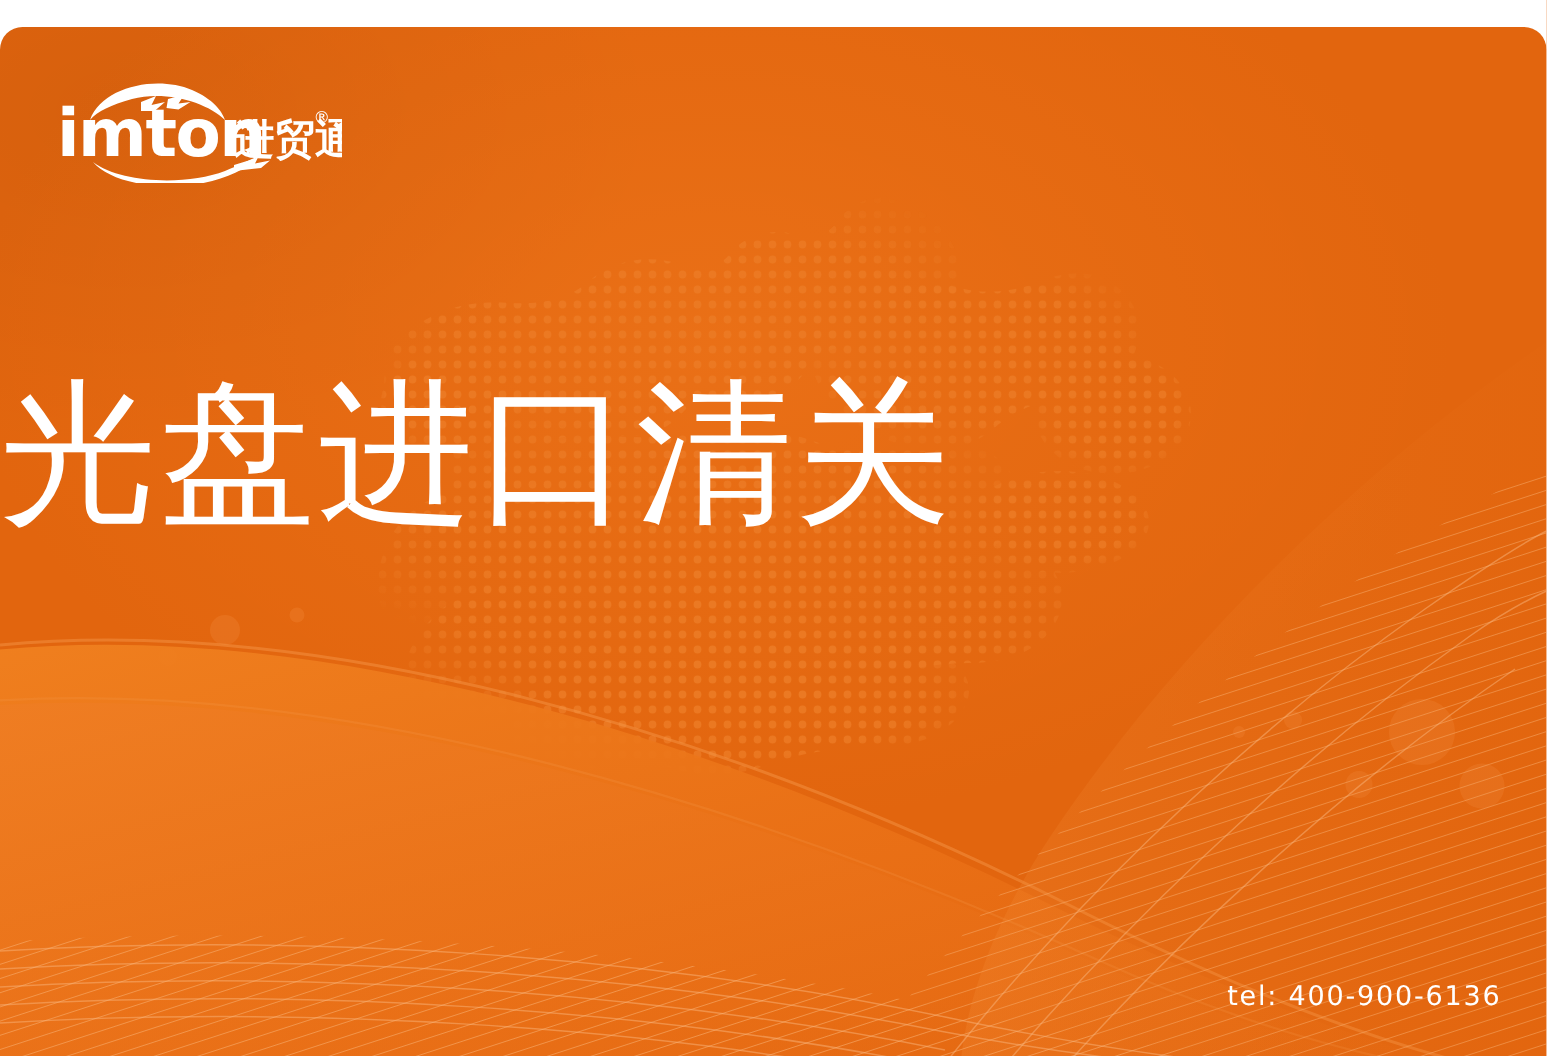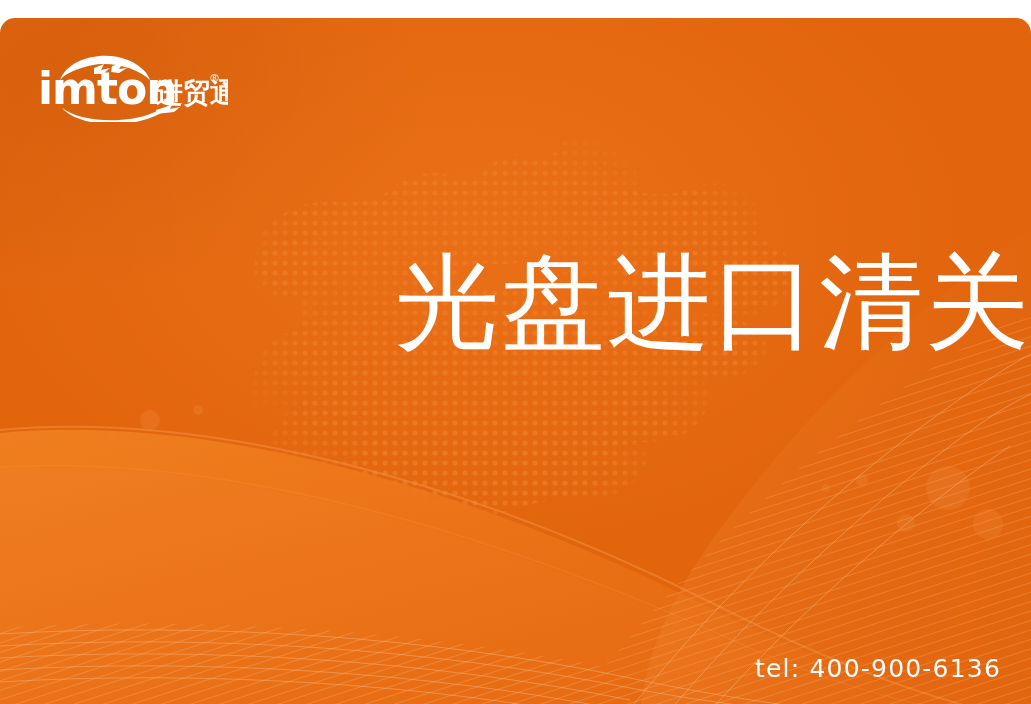--- a/index.html
+++ b/index.html
@@ -78,21 +78,21 @@
     font-size: 11px;
     fill: #ffffff;
   }
 
   
   #headline {
     position: absolute;
     left: 0;
     right: 0;
     top: 232px;
-    text-align: right;
+    text-align: left;
     color: #ffffff;
     line-height: 1.0;
     user-select: none;
   }
   #headline .hl-line {
     display: block;
     font-family: "DejaVu Sans", sans-serif;
     font-weight: 300;
     font-size: 104px;
     letter-spacing: 2px;
@@ -101,21 +101,21 @@
   #headline .hl-line + .hl-line { margin-top: 22px; }
 
   
   #phone {
     position: absolute;
     right: 30px;
     top: 636px;
     color: #ffffff;
     font-family: "DejaVu Sans", sans-serif;
     font-weight: 400;
-    font-size: 25px;
+    font-size: 18px;
     letter-spacing: 1.2px;
     white-space: nowrap;
   }
 </style>
 </head>
 <body>
 
 <div id="poster">
 
   <div class="layer bg-glow"></div>

